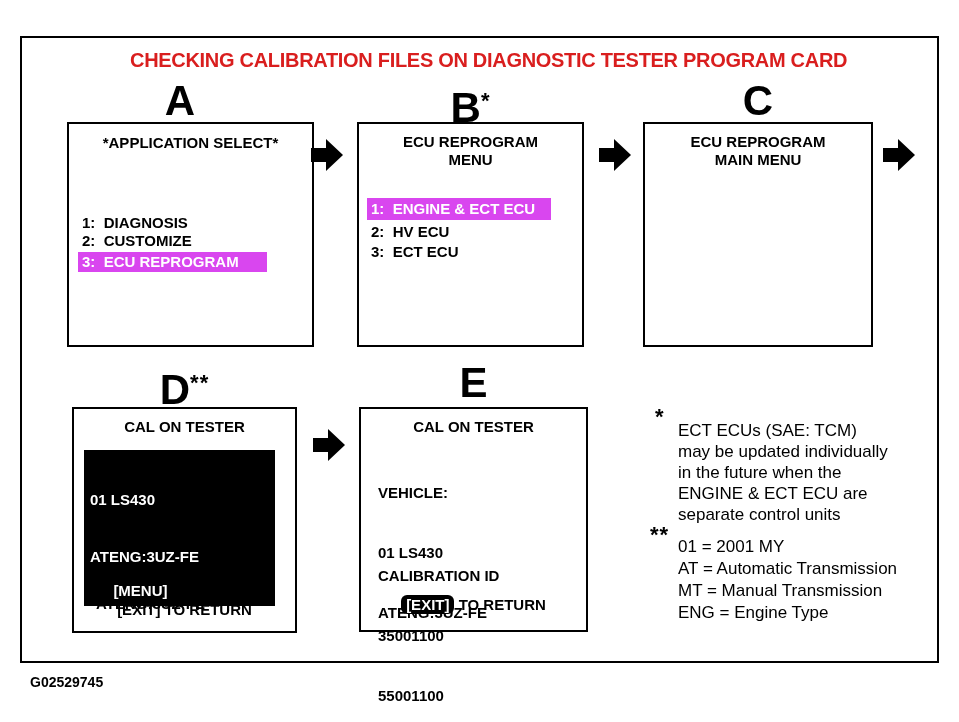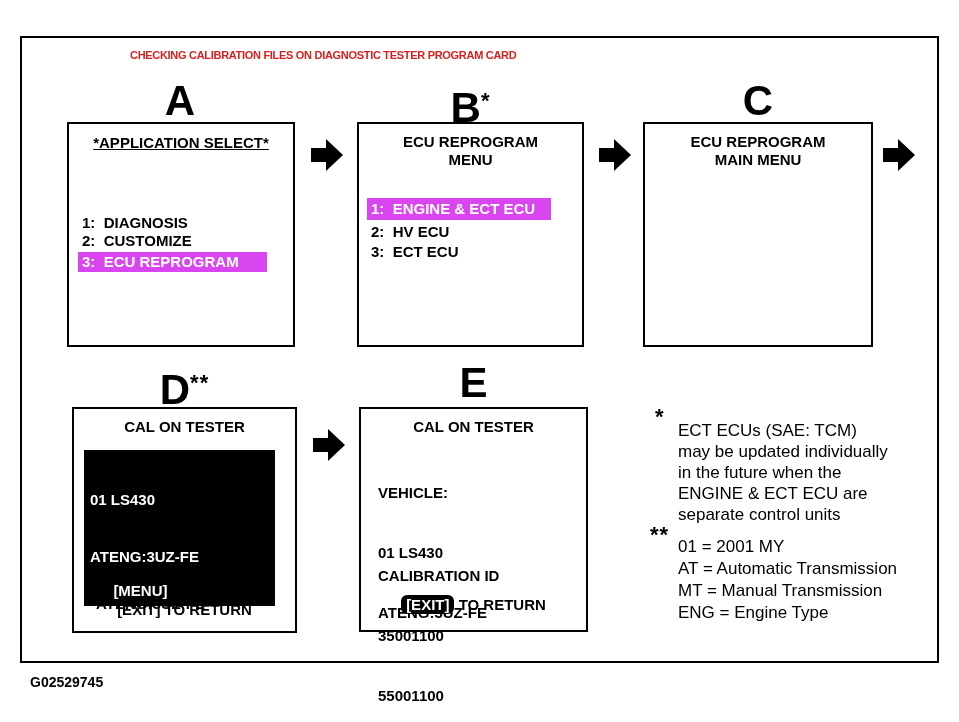--- a/index.html
+++ b/index.html
@@ -1,18 +1,18 @@
 <!DOCTYPE html>
 <html><head>
 <meta charset="utf-8">
 <style>
   html,body{margin:0;padding:0;background:#fff;}
   body{width:959px;height:722px;position:relative;font-family:"Liberation Sans",sans-serif;color:#000;overflow:hidden;}
   .outer-box{position:absolute;left:20px;top:36px;width:915px;height:623px;border:2px solid #000;background:#fff;}
-  .main-title{position:absolute;left:130px;top:49px;font-size:11px;font-weight:bold;letter-spacing:-0.3px;white-space:pre;}
+  .main-title{position:absolute;left:130px;top:49px;font-size:20px;font-weight:bold;letter-spacing:-0.3px;white-space:pre;}
   .panel-label{position:absolute;font-size:42px;font-weight:bold;line-height:38px;text-align:center;}
   .panel-label sup{font-size:22px;vertical-align:14px;letter-spacing:1px;}
   .screen{position:absolute;border:2px solid #000;background:#fff;font-size:15px;font-weight:bold;box-sizing:border-box;}
   .stitle{text-align:center;margin-top:10px;line-height:18px;white-space:pre;}
   .stitle.tight{margin-top:9px;}
   .menu{position:absolute;}
   .mrow{height:18px;line-height:18px;}
   .mrow20{height:20px;line-height:20px;}
   .mi{white-space:pre;padding:1px 4px;display:inline-block;}
   .hl{background:#d946ef;color:#fff;padding:1px 16px 1px 4px;}
@@ -37,21 +37,21 @@
 <div>
   <div class="outer-box"></div>
   <div class="main-title" style="color:#d91e1e;">CHECKING CALIBRATION FILES ON DIAGNOSTIC TESTER PROGRAM CARD</div>
 
   <div class="panel-label" style="left:67px;width:226px;top:82px;"><span>A</span></div>
   <div class="panel-label" style="left:357px;width:227px;top:82px;"><span>B</span><sup>*</sup></div>
   <div class="panel-label" style="left:643px;width:230px;top:82px;"><span>C</span></div>
   <div class="panel-label" style="left:72px;width:225px;top:364px;"><span>D</span><sup>**</sup></div>
   <div class="panel-label" style="left:359px;width:229px;top:364px;"><span>E</span></div>
 
-  <div class="screen" style="left:67px;top:122px;width:228px;height:225px;text-decoration:underline;">
+  <div class="screen" style="left:67px;top:122px;width:247px;height:225px;">
     <div class="stitle">*APPLICATION SELECT*</div>
     <div class="menu" style="left:9px;top:89px;">
       <div class="mrow"><span class="mi">1:  DIAGNOSIS</span></div>
       <div class="mrow"><span class="mi">2:  CUSTOMIZE</span></div>
       <div class="mrow" style="margin-top:3px;"><span class="mi hl hl-wide">3:  ECU REPROGRAM</span></div>
     </div>
   </div>
 
   <div class="screen" style="left:357px;top:122px;width:227px;height:225px;">
     <div class="stitle tight"><div>ECU REPROGRAM</div><div>MENU</div></div>

